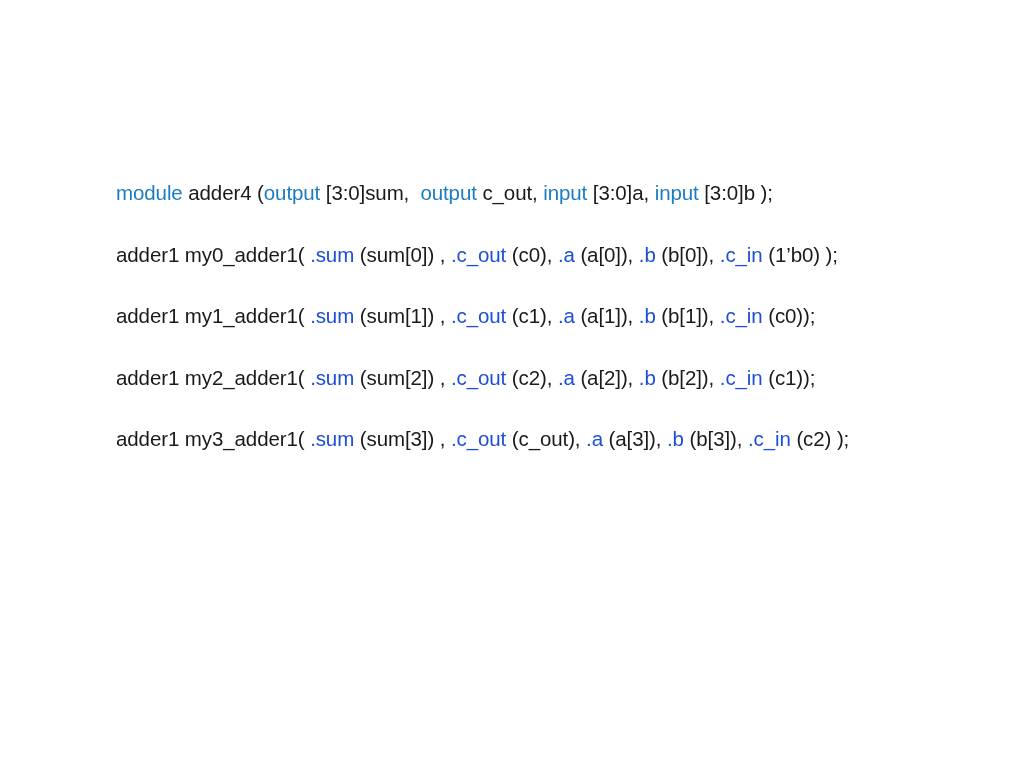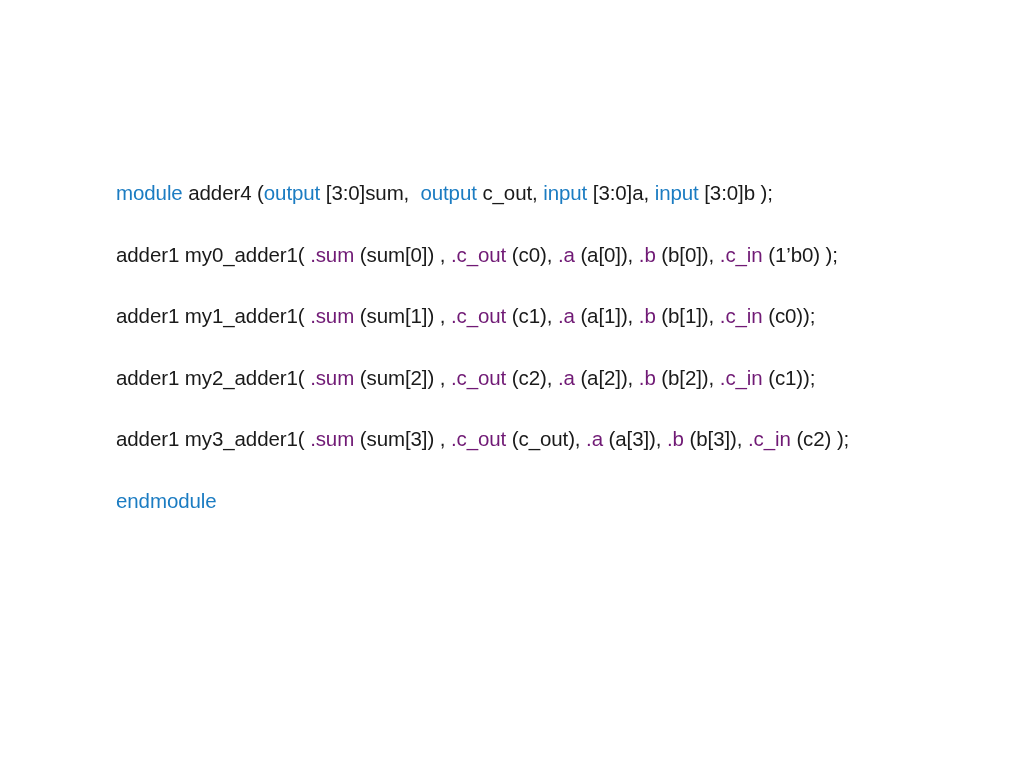--- a/index.html
+++ b/index.html
@@ -36,31 +36,30 @@
     letter-spacing: -0.1px;
     font-family: "Liberation Sans", sans-serif;
   }
   .tok {
     white-space: pre;
   }
   .tok-kw {
     color: #1b7cc2;
   }
   .tok-port {
-    color: #701a75;
+    color: #1d4ed8;
   }
   .tok-plain {
     color: #1a1a1a;
   }
 </style>
 </head>
 <body>
 
 <div class="slide">
   <div class="code-block" id="code-block">
       <div class="code-line"><span class="tok tok-kw">module</span><span class="tok tok-plain"> adder4 (</span><span class="tok tok-kw">output</span><span class="tok tok-plain"> [3:0]sum,  </span><span class="tok tok-kw">output</span><span class="tok tok-plain"> c_out, </span><span class="tok tok-kw">input</span><span class="tok tok-plain"> [3:0]a, </span><span class="tok tok-kw">input</span><span class="tok tok-plain"> [3:0]b );</span></div>
       <div class="code-line"><span class="tok tok-plain">adder1 my0_adder1( </span><span class="tok tok-port">.sum</span><span class="tok tok-plain"> (sum[0]) , </span><span class="tok tok-port">.c_out</span><span class="tok tok-plain"> (c0), </span><span class="tok tok-port">.a</span><span class="tok tok-plain"> (a[0]), </span><span class="tok tok-port">.b</span><span class="tok tok-plain"> (b[0]), </span><span class="tok tok-port">.c_in</span><span class="tok tok-plain"> (1’b0) );</span></div>
       <div class="code-line"><span class="tok tok-plain">adder1 my1_adder1( </span><span class="tok tok-port">.sum</span><span class="tok tok-plain"> (sum[1]) , </span><span class="tok tok-port">.c_out</span><span class="tok tok-plain"> (c1), </span><span class="tok tok-port">.a</span><span class="tok tok-plain"> (a[1]), </span><span class="tok tok-port">.b</span><span class="tok tok-plain"> (b[1]), </span><span class="tok tok-port">.c_in</span><span class="tok tok-plain"> (c0));</span></div>
       <div class="code-line"><span class="tok tok-plain">adder1 my2_adder1( </span><span class="tok tok-port">.sum</span><span class="tok tok-plain"> (sum[2]) , </span><span class="tok tok-port">.c_out</span><span class="tok tok-plain"> (c2), </span><span class="tok tok-port">.a</span><span class="tok tok-plain"> (a[2]), </span><span class="tok tok-port">.b</span><span class="tok tok-plain"> (b[2]), </span><span class="tok tok-port">.c_in</span><span class="tok tok-plain"> (c1));</span></div>
       <div class="code-line"><span class="tok tok-plain">adder1 my3_adder1( </span><span class="tok tok-port">.sum</span><span class="tok tok-plain"> (sum[3]) , </span><span class="tok tok-port">.c_out</span><span class="tok tok-plain"> (c_out), </span><span class="tok tok-port">.a</span><span class="tok tok-plain"> (a[3]), </span><span class="tok tok-port">.b</span><span class="tok tok-plain"> (b[3]), </span><span class="tok tok-port">.c_in</span><span class="tok tok-plain"> (c2) );</span></div>
-      <div class="code-line"><span class="tok tok-kw">endmodule</span></div>
     </div>
 </div>
 
 </body></html>

